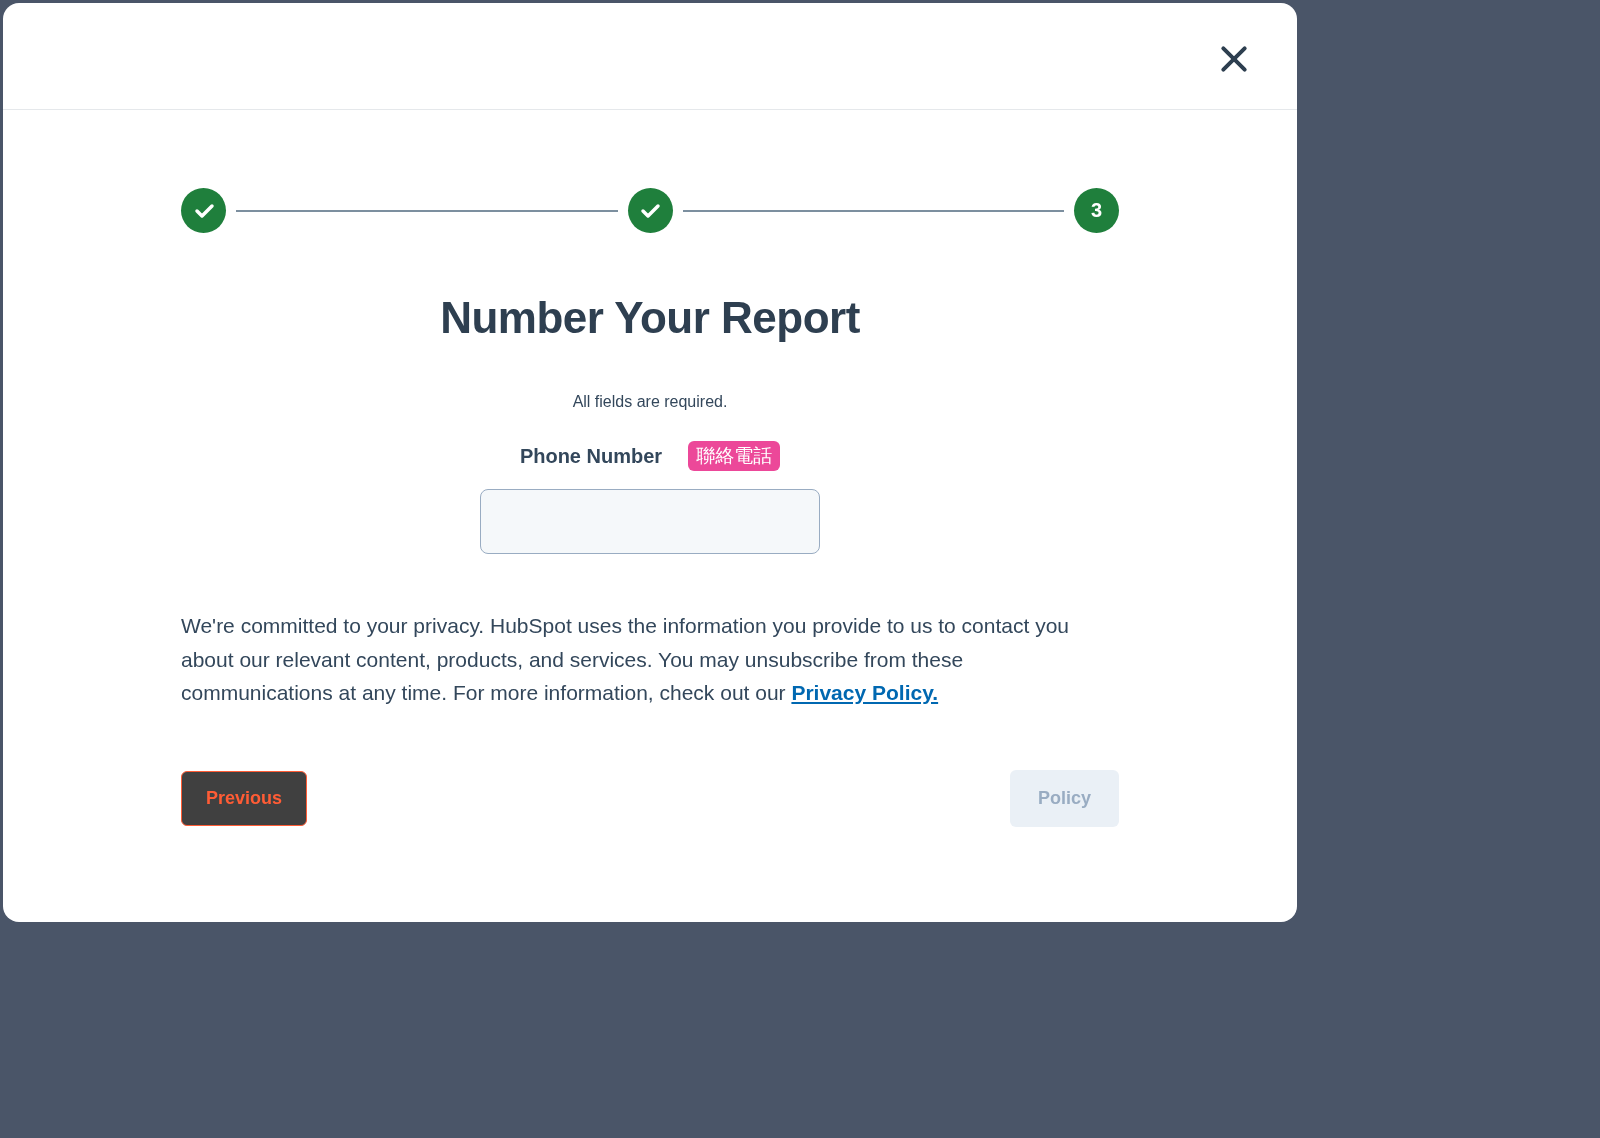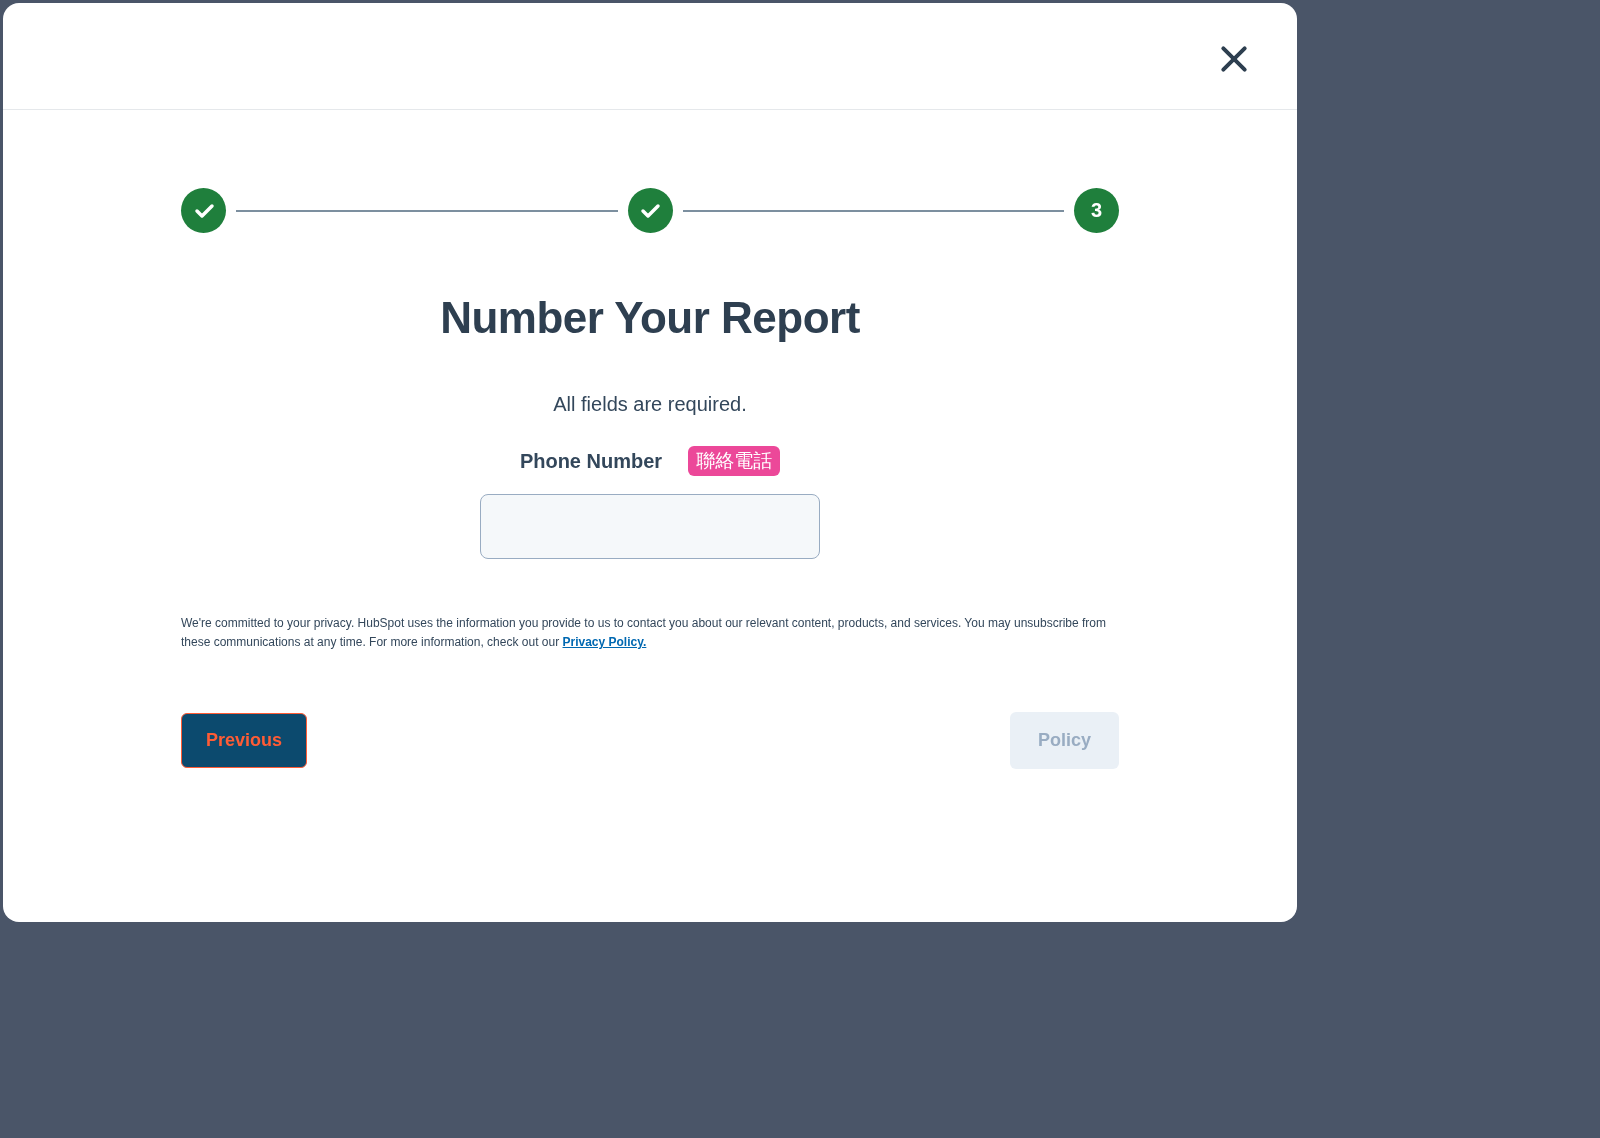--- a/index.html
+++ b/index.html
@@ -84,21 +84,21 @@
     .title {
       text-align: center;
       font-size: 44px;
       font-weight: 700;
       color: #2e3f50;
       margin-bottom: 50px;
       letter-spacing: -0.5px;
     }
     .subtitle {
       text-align: center;
-      font-size: 20px;
+      font-size: 16px;
       color: #33475b;
       margin-bottom: 30px;
     }
     .form-group {
       text-align: center;
       margin-bottom: 55px;
     }
     .label-row {
       display: inline-flex;
       align-items: center;
@@ -123,37 +123,37 @@
       height: 65px;
       border: 1.5px solid #99acc2;
       border-radius: 8px;
       background: #f5f8fa;
       font-size: 18px;
       padding: 0 14px;
       display: block;
       margin: 0 auto;
     }
     .privacy-text {
-      font-size: 12px;
+      font-size: 21px;
       color: #33475b;
       line-height: 1.6;
       margin-bottom: 60px;
     }
     .privacy-link {
       color: #0068b1;
       font-weight: 700;
       text-decoration: underline;
     }
     .button-row {
       display: flex;
       justify-content: space-between;
       align-items: center;
     }
     .btn-previous {
-      background: #0c4a6e;
+      background: #404040;
       border: 1.5px solid #ff5c35;
       color: #ff5c35;
       font-size: 18px;
       font-weight: 600;
       padding: 16px 24px;
       border-radius: 6px;
       cursor: pointer;
     }
     .btn-submit {
       background: #eaf0f6;

